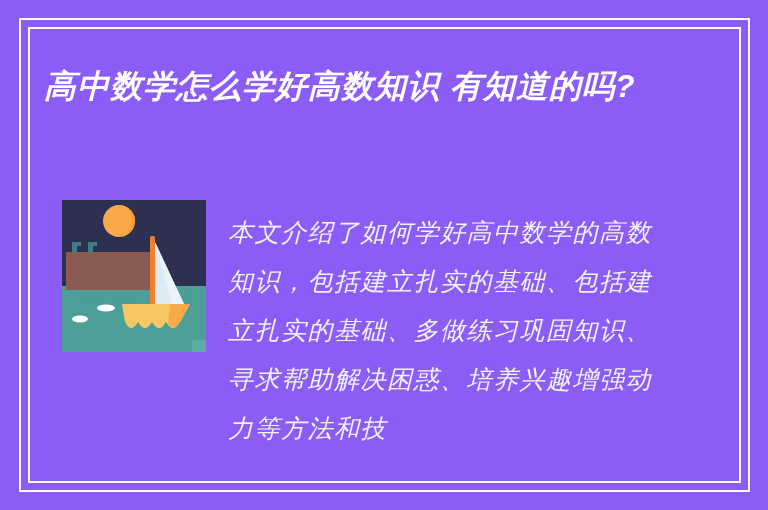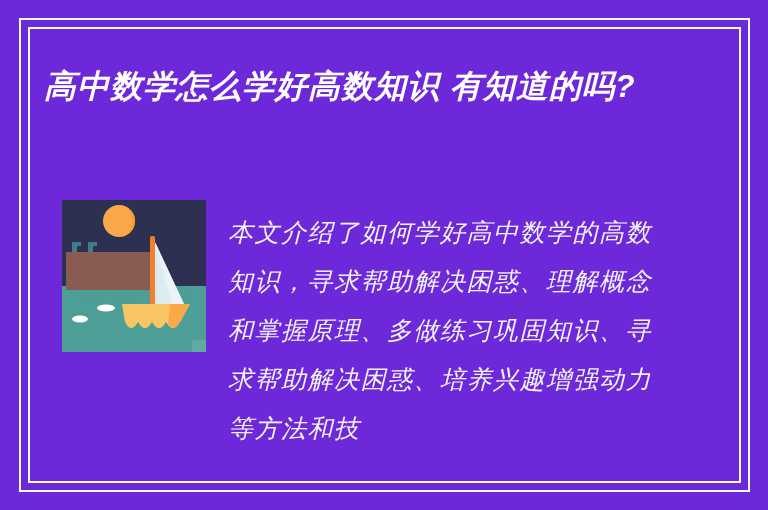--- a/index.html
+++ b/index.html
@@ -11,21 +11,21 @@
     height: 510px;
     overflow: hidden;
     background: #2d3050;
     font-family: "Liberation Sans", sans-serif;
   }
 
   #poster {
     position: relative;
     width: 768px;
     height: 510px;
-    background: #6d28d9;
+    background: #8b5cf6;
     box-sizing: border-box;
   }
 
   
   .frame-outer {
     position: absolute;
     left: 19px;
     top: 18px;
     width: 731px;
     height: 474px;
@@ -158,15 +158,15 @@
                  q-7 12 -14 0
                  q-7 12 -13 0 z" fill="#f8c662"></path>
         <path d="M108 104 h20 l-10 18 q-6 10 -12 2 z" fill="#f9a94a"></path>
       </g>
 
       <rect x="130" y="86" width="14" height="66" fill="#4d9e96"></rect>
       <rect x="130" y="140" width="14" height="12" fill="#5faaa2"></rect>
     </svg>
   </div>
 
-  <div class="body-copy">本文介绍了如何学好高中数学的高数知识，寻求帮助解决困惑、理解概念和掌握原理、多做练习巩固知识、寻求帮助解决困惑、培养兴趣增强动力等方法和技</div>
+  <div class="body-copy">本文介绍了如何学好高中数学的高数知识，包括建立扎实的基础、包括建立扎实的基础、多做练习巩固知识、寻求帮助解决困惑、培养兴趣增强动力等方法和技</div>
 
 </div>
 
 </body></html>

